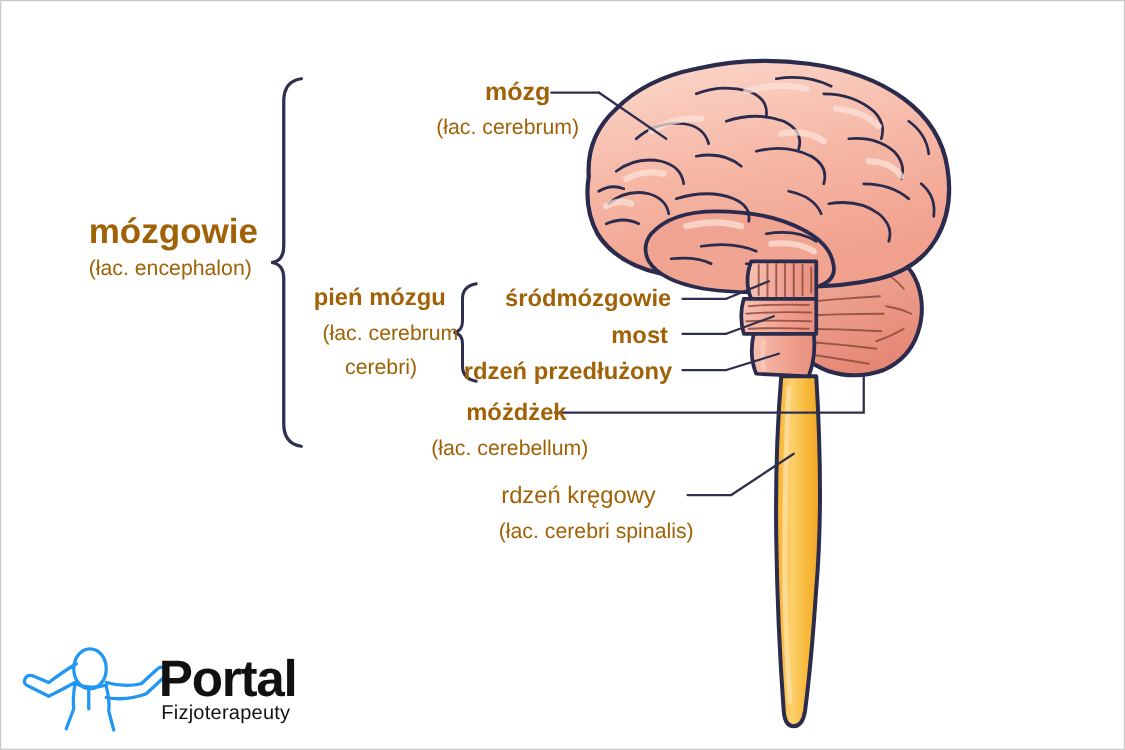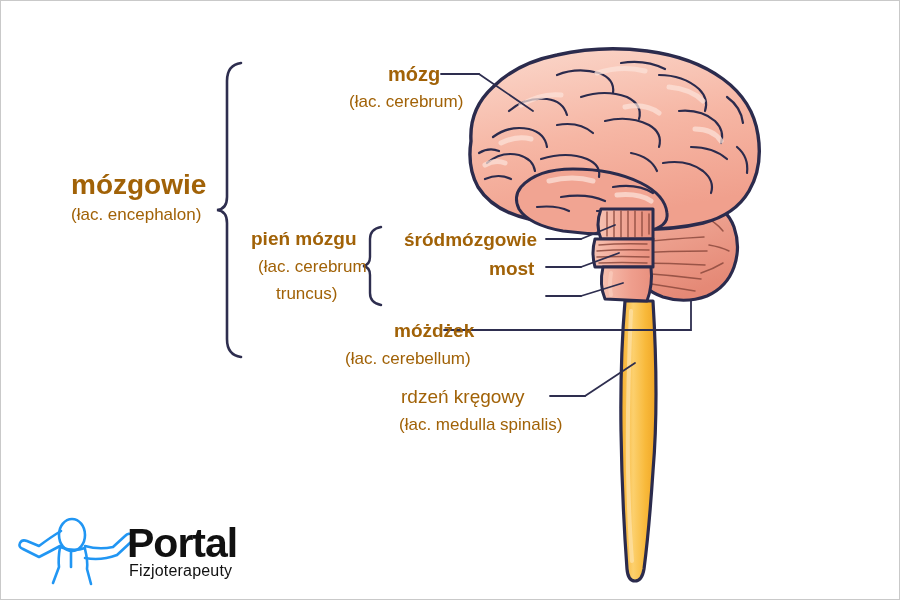--- a/index.html
+++ b/index.html
@@ -232,31 +232,32 @@
 
   <div class="lbl bold" style="left:387px; top:61px; font-size:20px;">mózg</div>
   <div class="lbl" style="left:348px; top:90px; font-size:17px;">
     <span>(łac. <span class="lat">cerebrum</span>)</span>
   </div>
 
   <div class="lbl bold" style="left:250px; top:226px; font-size:19px;">pień mózgu</div>
   <div class="lbl" style="left:257px; top:255px; font-size:17px;">
     <span>(łac. <span class="lat">cerebrum</span></span>
   </div>
-  <div class="lbl lat" style="left:275px; top:282px; font-size:17px;">truncus)</div>
+  <div class="lbl lat" style="left:275px; top:282px; font-size:17px;">cerebri)</div>
 
   <div class="lbl bold" style="left:403px; top:227px; font-size:19px;">śródmózgowie</div>
   <div class="lbl bold" style="left:488px; top:256px; font-size:19px;">most</div>
-
-  <div class="lbl bold" style="left:372px; top:318px; font-size:19px;margin-left:21px;">móżdżek</div>
+  <div class="lbl bold" style="left:370px; top:285px; font-size:19px;">rdzeń przedłużony</div>
+
+  <div class="lbl bold" style="left:372px; top:318px; font-size:19px;">móżdżek</div>
   <div class="lbl" style="left:344px; top:347px; font-size:17px;">
     <span>(łac. <span class="lat">cerebellum</span>)</span>
   </div>
 
   <div class="lbl" style="left:400px; top:384px; font-size:19px;">rdzeń kręgowy</div>
   <div class="lbl" style="left:398px; top:413px; font-size:17px;">
-    <span>(łac. <span class="lat">medulla spinalis</span>)</span>
+    <span>(łac. <span class="lat">cerebri spinalis</span>)</span>
   </div>
 
   <div class="logo-text" id="logoPortal">Portal</div>
   <div class="logo-text" id="logoSub">Fizjoterapeuty</div>
 
 </div>
 
 </body></html>

